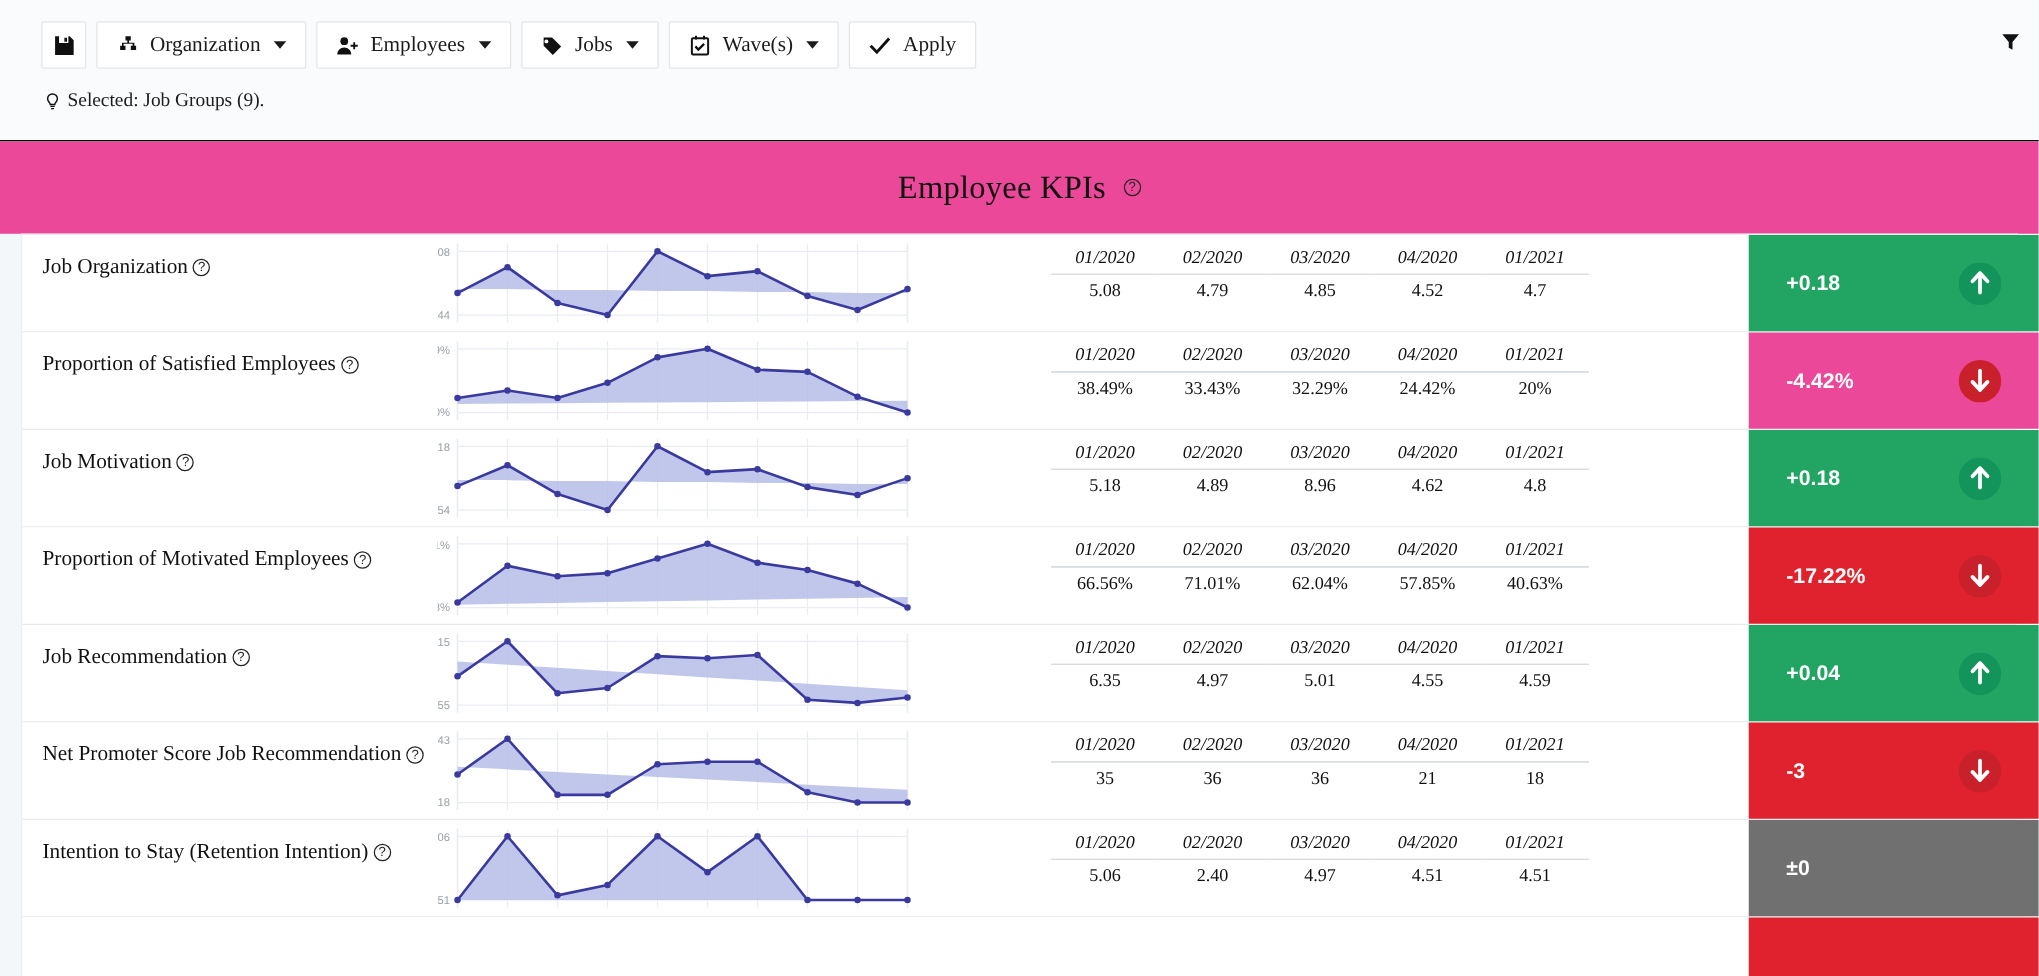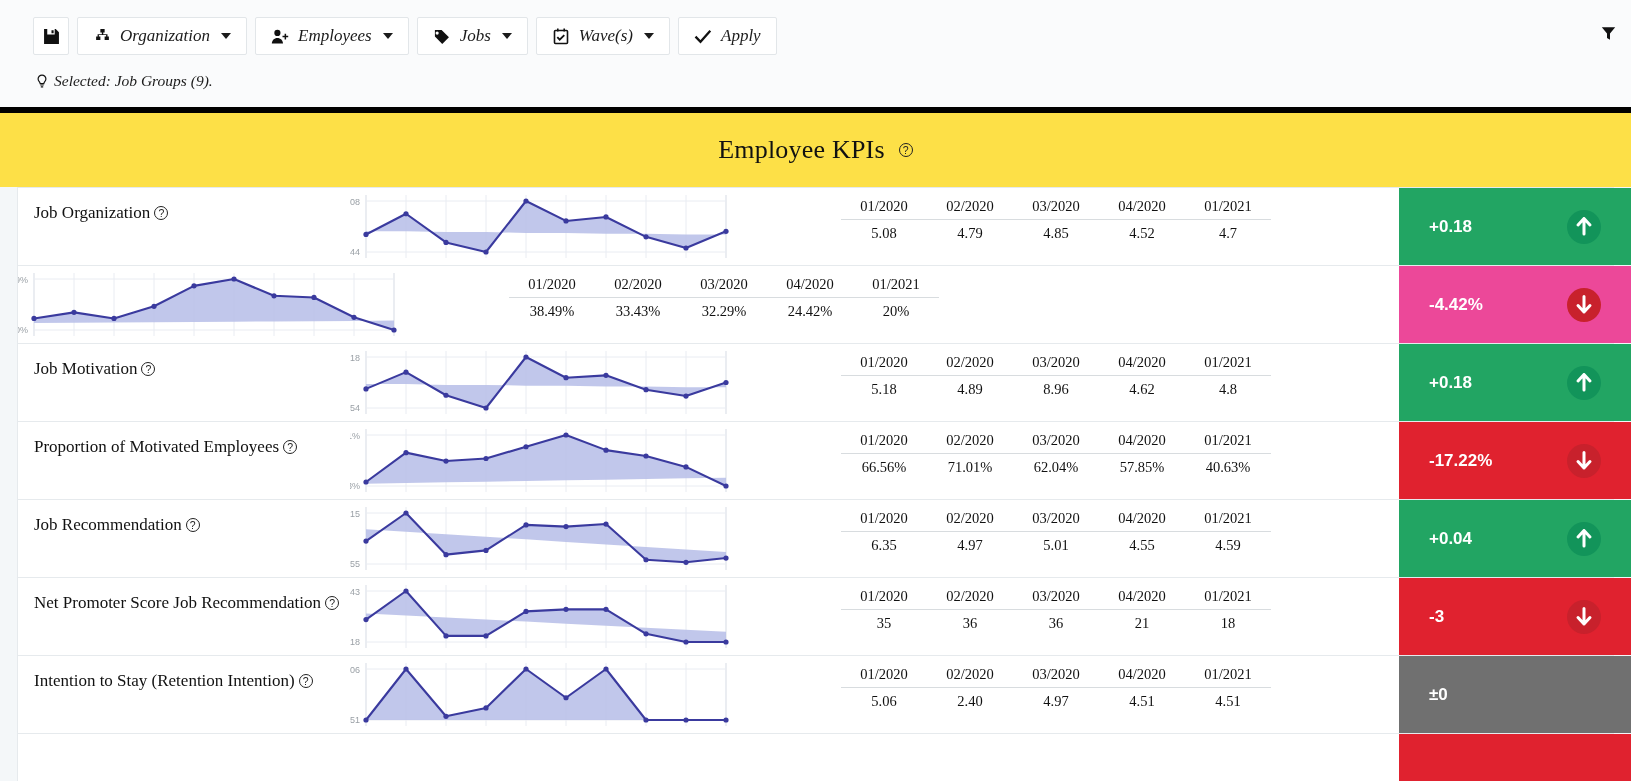--- a/index.html
+++ b/index.html
@@ -9,23 +9,22 @@
     background: #f4f7f9;
     font-family: "Liberation Serif", "DejaVu Serif", serif;
     overflow: hidden;
   }
 
   
   #toolbar {
     position: relative;
     height: 113px;
     background: #fafbfc;
-    border-bottom: 6px solid #000000;
+    border-bottom: 1px solid #000000;
     padding: 17px 0 0 0;
-    font-style: italic;
   }
   #toolbar-row {
     display: flex;
     align-items: center;
     gap: 8px;
     padding-left: 33px;
   }
   .tb-btn {
     display: flex;
     align-items: center;
@@ -68,21 +67,21 @@
     cursor: pointer;
   }
 
   
   #title-bar {
     height: 74px;
     display: flex;
     align-items: center;
     justify-content: center;
     gap: 10px;
-    background: #fde047;
+    background: #ec4899;
   }
   #page-title { font-size: 26px; color: #111; letter-spacing: .2px; }
 
   
   #kpi-list {
     margin: 0 17px;
     background: #ffffff;
     border: 1px solid #e6eaed;
     border-bottom: none;
   }
@@ -133,20 +132,21 @@
     margin-top: 8px;
     table-layout: fixed;
   }
   .kpi-table th {
     font-weight: normal;
     font-size: 14.5px;
     color: #111;
     text-align: center;
     padding: 2px 0 4px 0;
     border-bottom: 1px solid #d8dcdf;
+    font-style: italic;
   }
   .kpi-table td {
     font-size: 14.5px;
     color: #111;
     text-align: center;
     padding: 5px 0 0 0;
   }
   .kpi-delta {
     width: 232px;
     flex: none;
@@ -323,20 +323,21 @@
         <span>+0.18</span>
         <span class="delta-arrow">
           <svg width="34" height="34" viewBox="0 0 34 34">
             <circle cx="17" cy="17" r="17" fill="#12945a"></circle>
             <path d="M17 8.5 L17 24 M17 8.5 L11 15 M17 8.5 L23 15" fill="none" stroke="#fff" stroke-width="3" stroke-linecap="round" stroke-linejoin="round"></path>
           </svg>
         </span>
       </div>
     </div>
     <div class="kpi-row">
+      <div class="kpi-label"><span>Proportion of Satisfied Employees</span><span class="help">?</span></div>
       <div class="kpi-chart">
         <svg width="416" height="78" viewBox="0 0 416 78">
           <text x="10" y="17" text-anchor="end" font-size="9" fill="#9aa0a6" font-family="Liberation Sans, sans-serif">38.49%</text>
           <text x="10" y="67" text-anchor="end" font-size="9" fill="#9aa0a6" font-family="Liberation Sans, sans-serif">20%</text>
           <line x1="16" y1="7" x2="16" y2="70" stroke="#d9dde3" stroke-width="1"></line>
           <line x1="376" y1="7" x2="376" y2="70" stroke="#d9dde3" stroke-width="1"></line>
           <line x1="16" y1="7" x2="16" y2="70" stroke="#e9ecf2" stroke-width="1"></line>
           <line x1="56" y1="7" x2="56" y2="70" stroke="#e9ecf2" stroke-width="1"></line>
           <line x1="96" y1="7" x2="96" y2="70" stroke="#e9ecf2" stroke-width="1"></line>
           <line x1="136" y1="7" x2="136" y2="70" stroke="#e9ecf2" stroke-width="1"></line>

